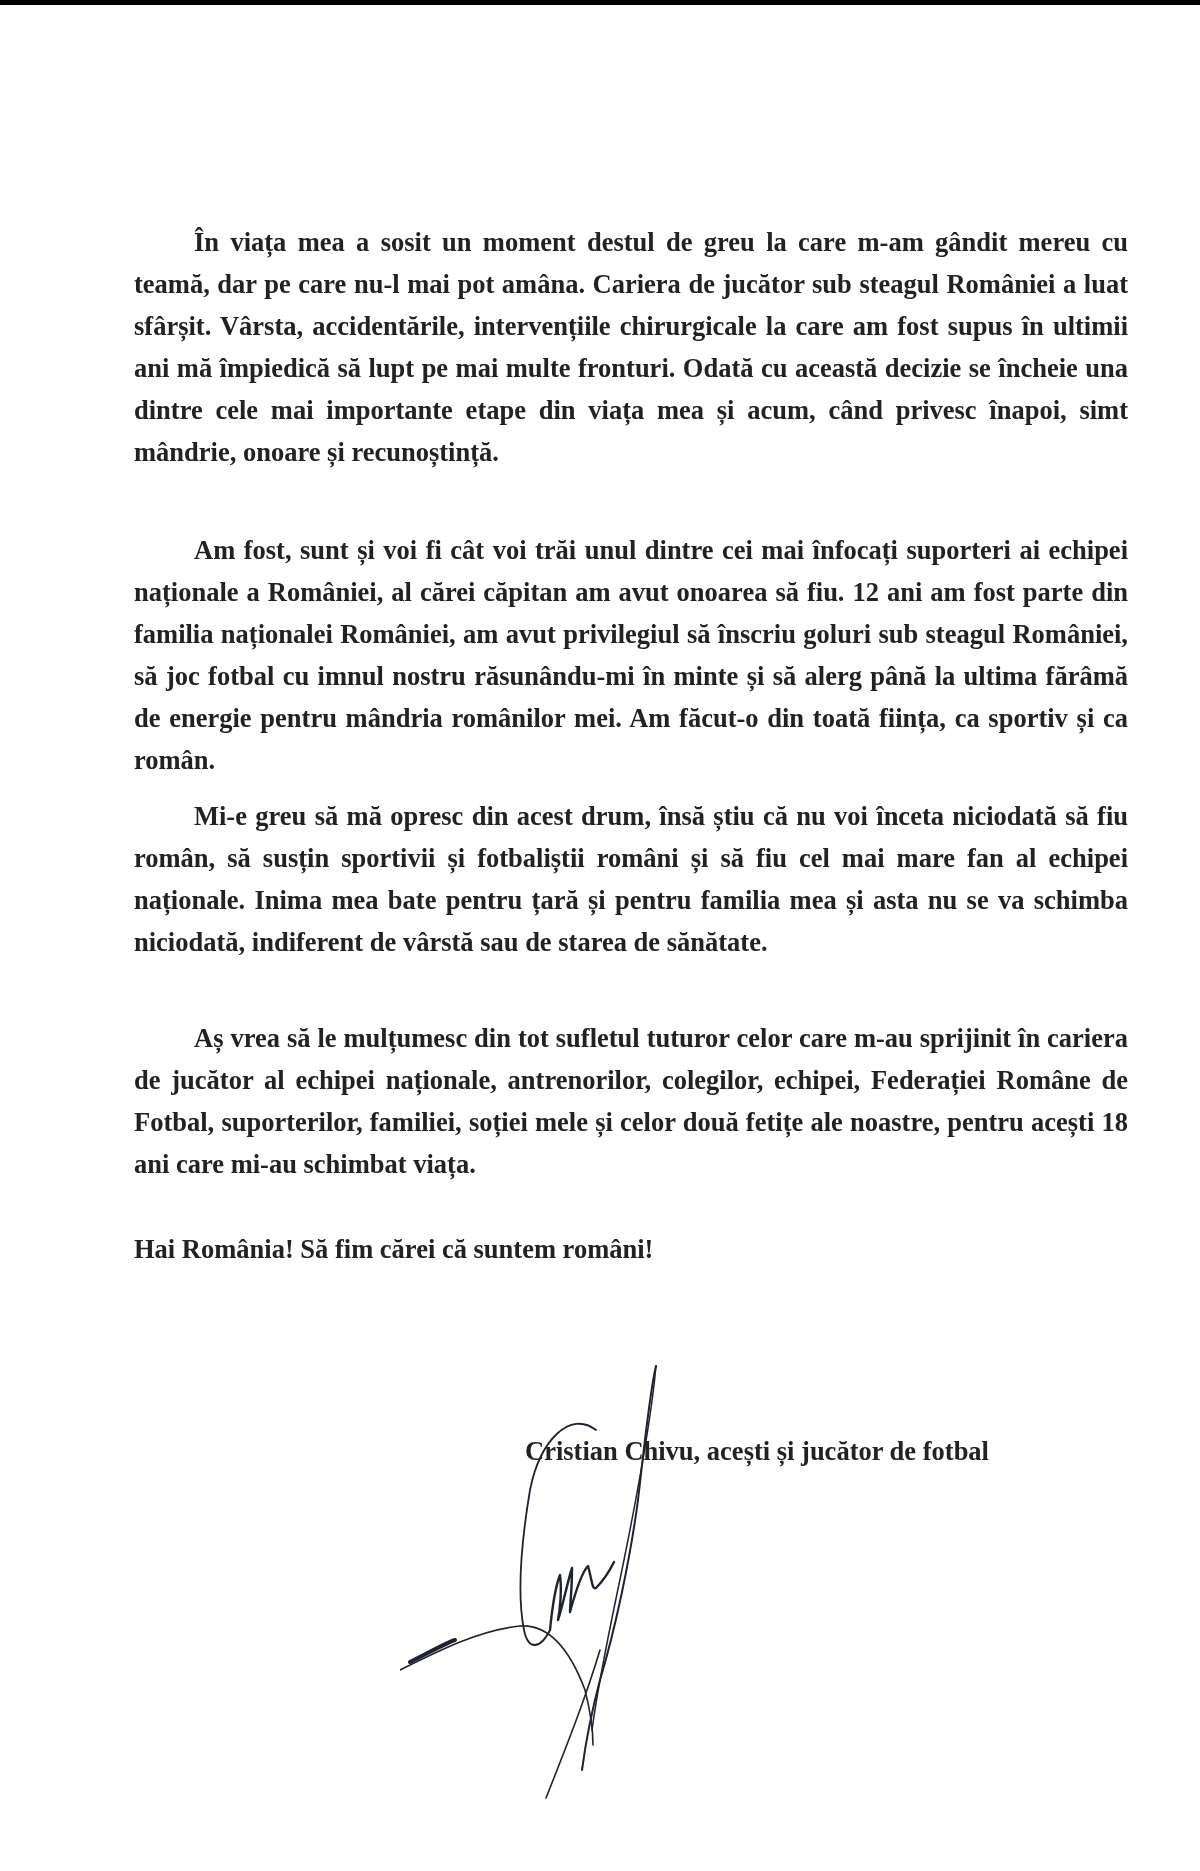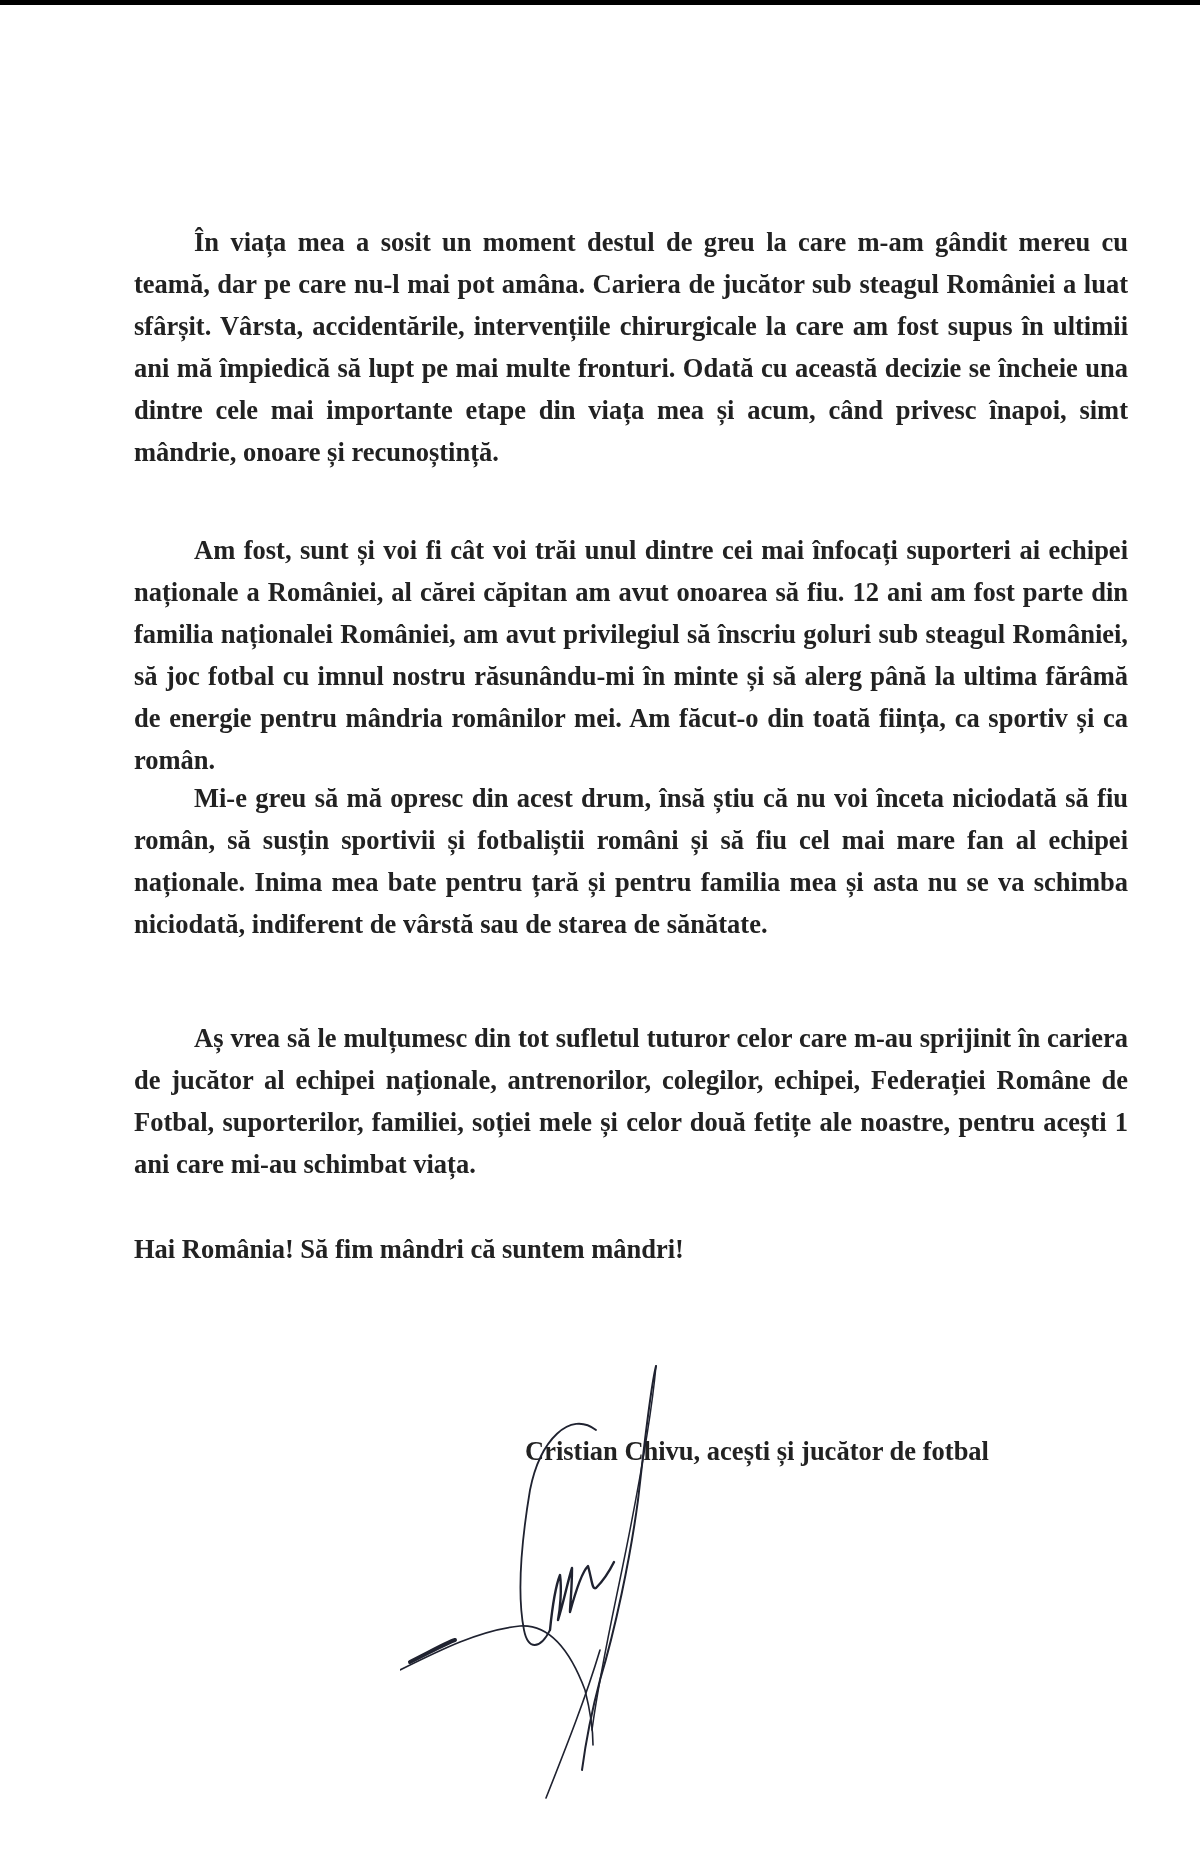--- a/index.html
+++ b/index.html
@@ -63,25 +63,25 @@
   }
 </style>
 </head>
 <body>
 
 <div class="top-border"></div>
 
 <div class="page">
   <p class="para indent" style="top:-30px;">În viața mea a sosit un moment destul de greu la care m-am gândit mereu cu teamă, dar pe care nu-l mai pot amâna. Cariera de jucător sub steagul României a luat sfârșit. Vârsta, accidentările, intervențiile chirurgicale la care am fost supus în ultimii ani mă împiedică să lupt pe mai multe fronturi. Odată cu această decizie se încheie una dintre cele mai importante etape din viața mea și acum, când privesc înapoi, simt mândrie, onoare și recunoștință.</p>
   <p class="para indent" style="top:278px;">Am fost, sunt și voi fi cât voi trăi unul dintre cei mai înfocați suporteri ai echipei naționale a României, al cărei căpitan am avut onoarea să fiu. 12 ani am fost parte din familia naționalei României, am avut privilegiul să înscriu goluri sub steagul României, să joc fotbal cu imnul nostru răsunându-mi în minte și să alerg până la ultima fărâmă de energie pentru mândria românilor mei. Am făcut-o din toată ființa, ca sportiv și ca român.</p>
-  <p class="para indent" style="top:526px;">Mi-e greu să mă opresc din acest drum, însă știu că nu voi înceta niciodată să fiu român, să susțin sportivii și fotbaliștii români și să fiu cel mai mare fan al echipei naționale. Inima mea bate pentru țară și pentru familia mea și asta nu se va schimba niciodată, indiferent de vârstă sau de starea de sănătate.</p>
-  <p class="para indent" style="top:766px;">Aș vrea să le mulțumesc din tot sufletul tuturor celor care m-au sprijinit în cariera de jucător al echipei naționale, antrenorilor, colegilor, echipei, Federației Române de Fotbal, suporterilor, familiei, soției mele și celor două fetițe ale noastre, pentru acești 1 ani care mi-au schimbat viața.</p>
+  <p class="para indent" style="top:544px;">Mi-e greu să mă opresc din acest drum, însă știu că nu voi înceta niciodată să fiu român, să susțin sportivii și fotbaliștii români și să fiu cel mai mare fan al echipei naționale. Inima mea bate pentru țară și pentru familia mea și asta nu se va schimba niciodată, indiferent de vârstă sau de starea de sănătate.</p>
+  <p class="para indent" style="top:766px;">Aș vrea să le mulțumesc din tot sufletul tuturor celor care m-au sprijinit în cariera de jucător al echipei naționale, antrenorilor, colegilor, echipei, Federației Române de Fotbal, suporterilor, familiei, soției mele și celor două fetițe ale noastre, pentru acești 18 ani care mi-au schimbat viața.</p>
 </div>
 
-<p class="closing">Hai România! Să fim mândri că suntem mândri!</p>
+<p class="closing">Hai România! Să fim cărei că suntem români!</p>
 
 <p class="signature-line">Cristian Chivu, acești și jucător de fotbal</p>
 
 <svg class="signature" viewBox="0 0 420 500" xmlns="http://www.w3.org/2000/svg">
   <g fill="none" stroke="#1f2230" stroke-linecap="round" stroke-linejoin="round">
 
     <path d="M256 16 C250 40 245 90 238 150 C230 210 215 280 200 330 C192 360 186 390 182 420" stroke-width="2"></path>
     <path d="M256 16 C252 60 240 130 226 200 C214 260 200 320 192 380" stroke-width="1.5"></path>
 
     <path d="M196 80 C170 60 140 90 130 140 C120 200 118 250 124 280 C128 300 140 300 150 280" stroke-width="1.8"></path>

